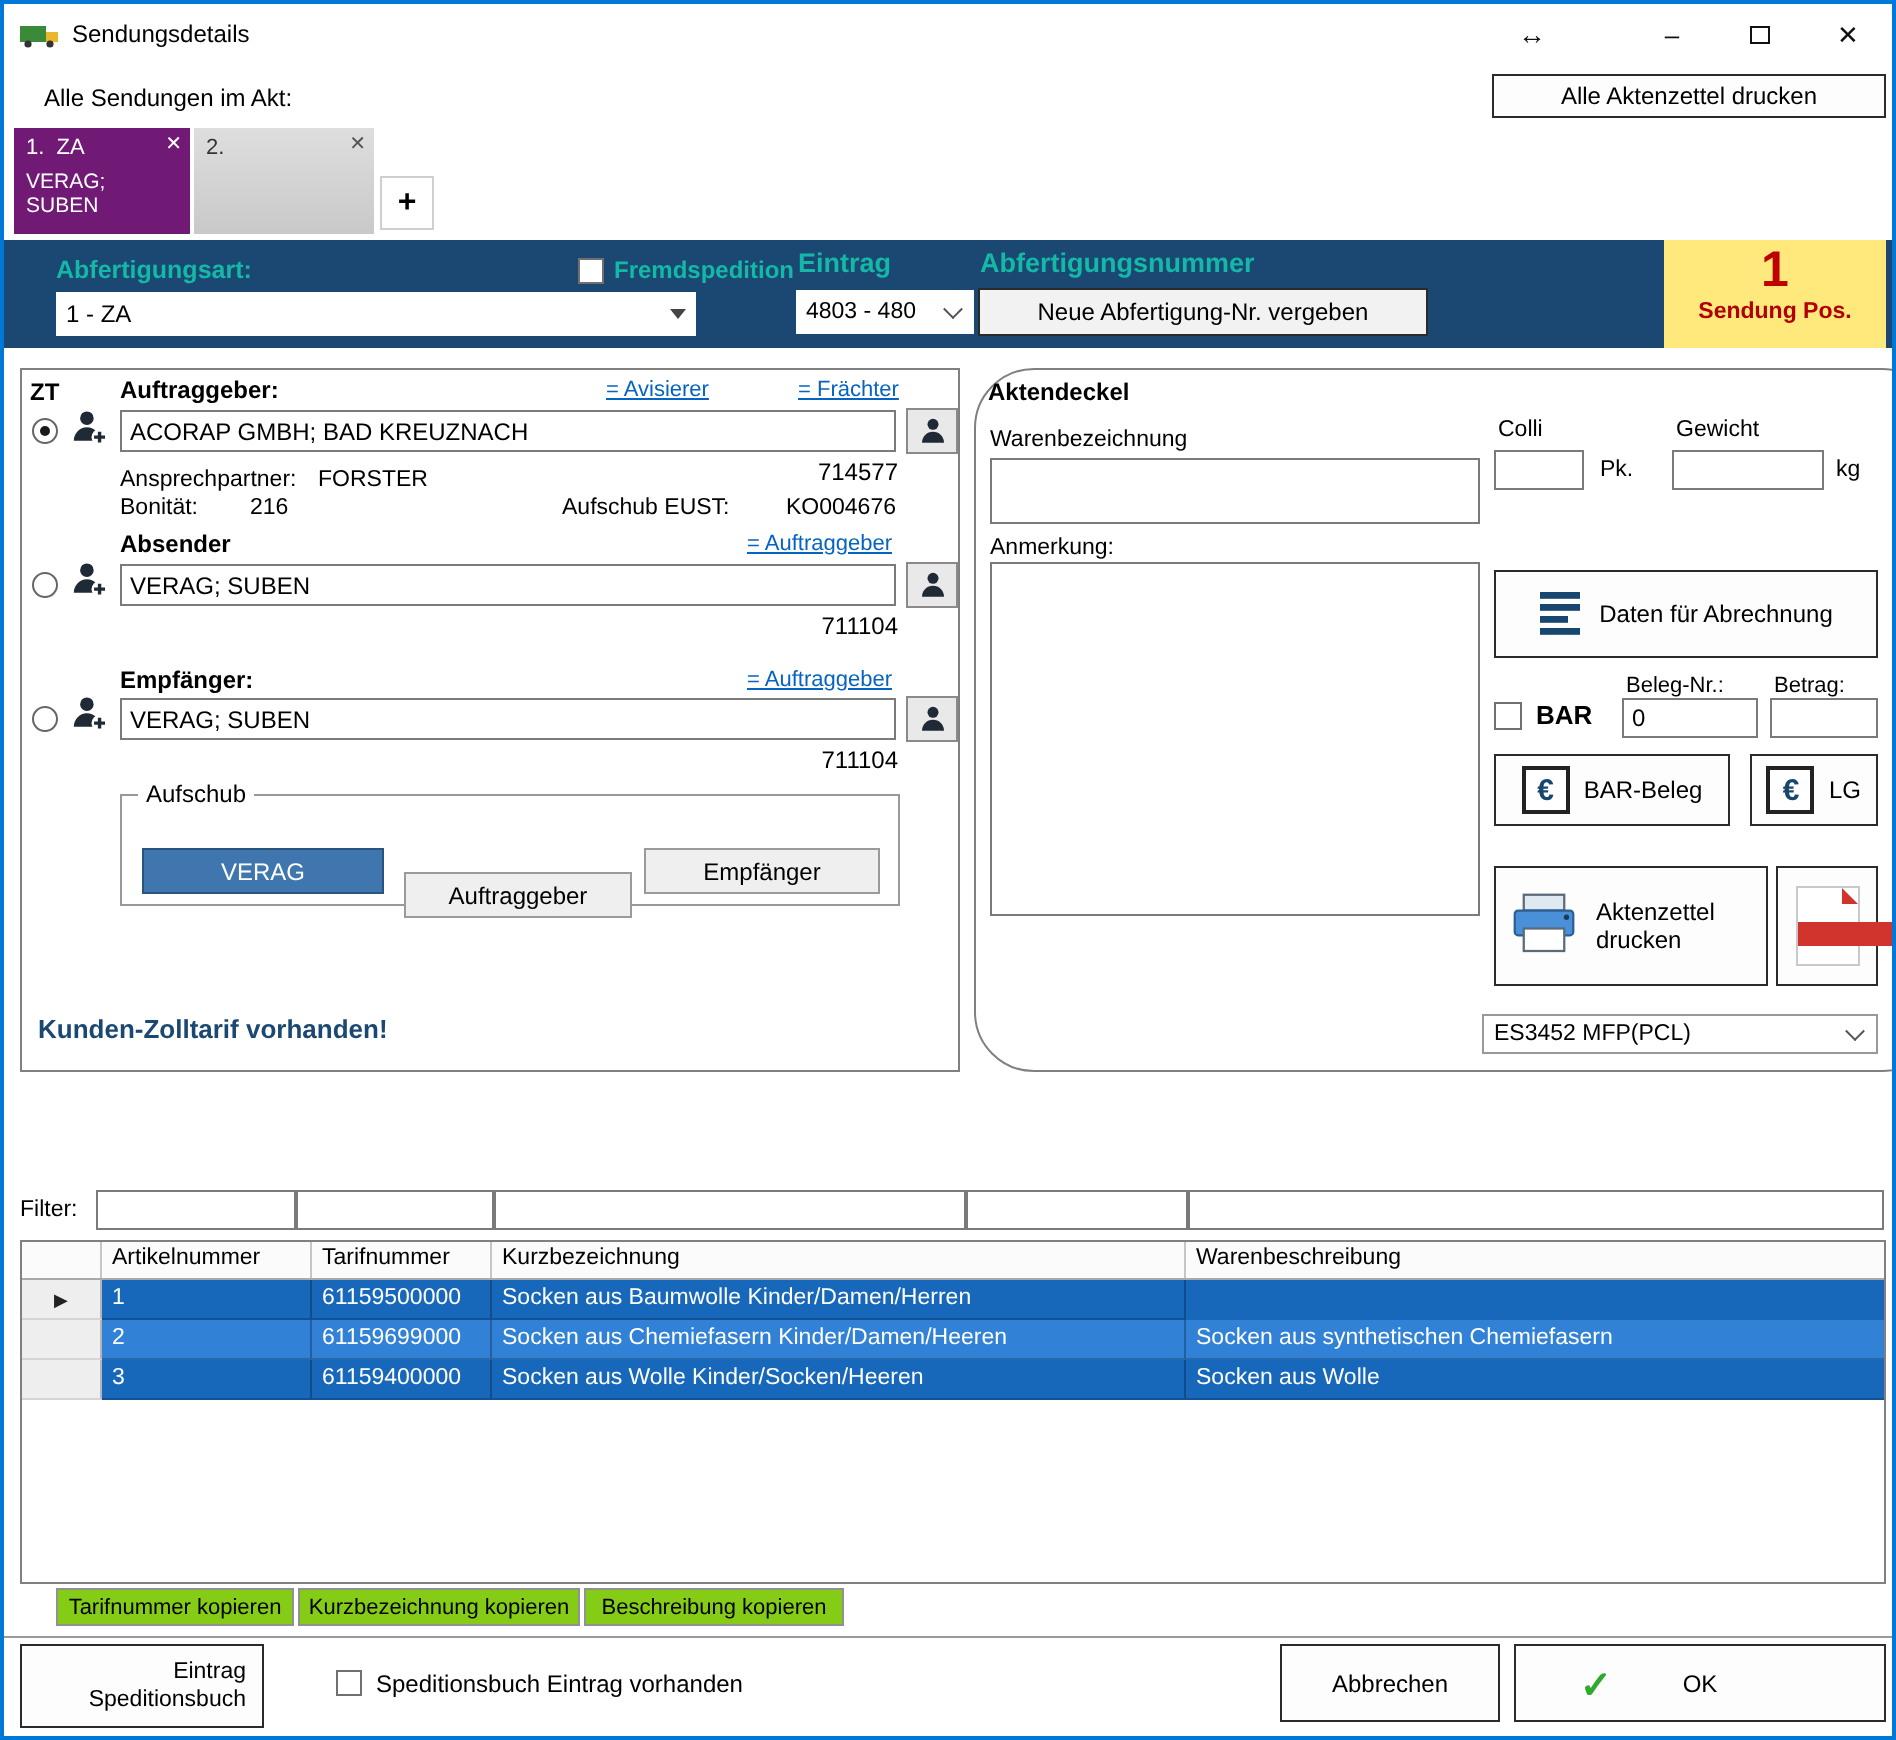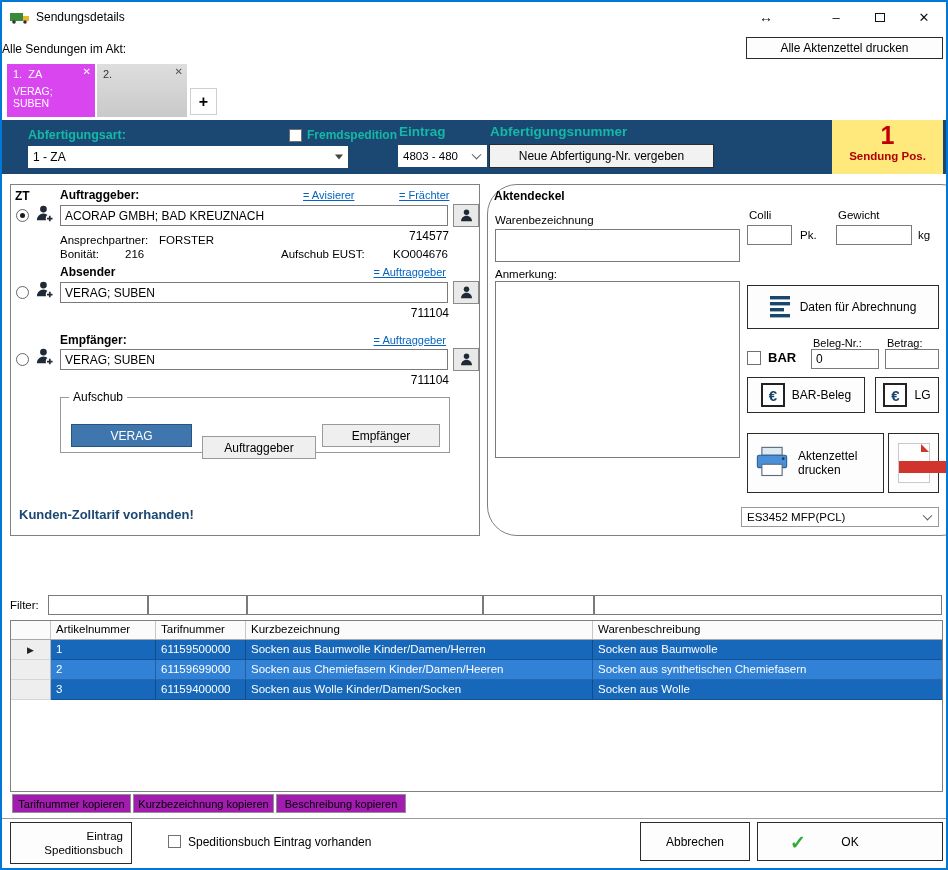--- a/index.html
+++ b/index.html
@@ -15,34 +15,34 @@
   .winbtn { width:44px; height:30px; display:flex; align-items:center; justify-content:center; font-size:13px; color:#111; cursor:pointer; }
   .winbtn.dock { margin-right:26px; font-size:14px; }
   .maxbox { width:10px; height:9px; border:1px solid #111; display:block; }
 
   
   .lbl { font-size:12px; color:#000; white-space:nowrap; }
   .lbl-sm { font-size:11.5px; color:#000; white-space:nowrap; }
   .bold { font-weight:bold; }
   .inp { border:1px solid #7a7a7a; background:#fff; font:12px "Liberation Sans", sans-serif; padding:1px 4px; outline:none; }
   .btn-dark { background:#fdfdfd; border:1px solid #2b2b2b; font:12px "Liberation Sans", sans-serif; display:flex; align-items:center; justify-content:center; cursor:pointer; color:#000; }
-  .btn-gray { background:#a21caf; border:1px solid #919191; font:11px "Liberation Sans", sans-serif; display:flex; align-items:center; justify-content:center; cursor:pointer; color:#000; }
+  .btn-gray { background:#84cc16; border:1px solid #919191; font:11px "Liberation Sans", sans-serif; display:flex; align-items:center; justify-content:center; cursor:pointer; color:#000;margin-left:16px; }
   .link { color:#0563c1; text-decoration:underline; font-size:11px; cursor:pointer; white-space:nowrap; }
   .radio { width:13px; height:13px; border:1px solid #666; border-radius:50%; background:#fff; cursor:pointer; }
   .radio.sel::after { content:""; position:absolute; left:3px; top:3px; width:5px; height:5px; border-radius:50%; background:#1a1a1a; }
   .cb { width:13px; height:13px; border:1px solid #707070; background:#fff; cursor:pointer; }
   .combo { background:#fff; display:flex; align-items:center; padding:0 18px 0 5px; font-size:12px; cursor:pointer; white-space:nowrap; overflow:hidden; }
   .combo .arr { position:absolute; right:5px; top:50%; transform:translateY(-50%); width:0; height:0; border-left:4px solid transparent; border-right:4px solid transparent; border-top:5px solid #444; }
   .combo .chev { position:absolute; right:7px; top:50%; width:7px; height:7px; border-right:1.6px solid #555; border-bottom:1.6px solid #555; transform:translateY(-70%) rotate(45deg); }
 
   
   .hdr-print { left:744px; top:35px; width:197px; height:22px; }
 
   
-  .tab1 { left:5px; top:62px; width:88px; height:53px; background:#d946ef; color:#fff; cursor:pointer; }
+  .tab1 { left:5px; top:62px; width:88px; height:53px; background:#701a75; color:#fff; cursor:pointer; }
   .tab1 .t { position:absolute; left:6px; top:4px; font-size:11px; white-space:pre; }
   .tab1 .sub { position:absolute; left:6px; top:21px; width:62px; font-size:10.5px; line-height:12px; }
   .tabx { position:absolute; right:4px; top:2px; font-size:10px; cursor:pointer; }
   .tab2 { left:95px; top:62px; width:90px; height:53px; background:linear-gradient(#dedede,#c9c9c9); color:#333; cursor:pointer; }
   .tab2 .t { position:absolute; left:6px; top:4px; font-size:11px; }
   .tab2 .tabx { color:#555; }
   .tab-add { left:188px; top:86px; width:27px; height:27px; background:#fff; border:1px solid #cfcfcf; font-size:16px; font-weight:bold; display:flex; align-items:center; justify-content:center; cursor:pointer; }
 
   
   .band { left:0; top:118px; width:944px; height:54px; background:#1b4872; }
@@ -104,21 +104,21 @@
     <div class="win-controls">
       <span class="winbtn dock">↔</span>
       <span class="winbtn">–</span>
       <span class="winbtn">
           <span class="maxbox"></span>
         </span>
       <span class="winbtn">✕</span>
     </div>
   </div>
 
-  <div class="b lbl" style="left:0;top:40px;">Alle Sendungen im Akt:</div>
+  <div class="b lbl" style="left:20px;top:40px;">Alle Sendungen im Akt:</div>
   <button class="b btn-dark hdr-print">Alle Aktenzettel drucken</button>
 
   <div class="b tab1">
     <span class="t">1.  ZA</span>
     <span class="tabx">✕</span>
     <span class="sub">VERAG; SUBEN</span>
   </div>
   <div class="b tab2">
     <span class="t">2.</span>
     <span class="tabx">✕</span>
@@ -305,34 +305,33 @@
       <div class="tc">Artikelnummer</div>
       <div class="tc">Tarifnummer</div>
       <div class="tc">Kurzbezeichnung</div>
       <div class="tc" style="border-right:none;">Warenbeschreibung</div>
     </div>
     <div class="trow drow odd">
       <div class="tsel">▶</div>
       <div class="tc">1</div>
       <div class="tc">61159500000</div>
       <div class="tc">Socken aus Baumwolle Kinder/Damen/Herren</div>
-      <div class="tc" style="border-right:none;">Socken aus Baumwolle</div>
     </div>
     <div class="trow drow even">
       <div class="tsel"></div>
       <div class="tc">2</div>
       <div class="tc">61159699000</div>
       <div class="tc">Socken aus Chemiefasern Kinder/Damen/Heeren</div>
       <div class="tc" style="border-right:none;">Socken aus synthetischen Chemiefasern</div>
     </div>
     <div class="trow drow odd">
       <div class="tsel"></div>
       <div class="tc">3</div>
       <div class="tc">61159400000</div>
-      <div class="tc">Socken aus Wolle Kinder/Damen/Socken</div>
+      <div class="tc">Socken aus Wolle Kinder/Socken/Heeren</div>
       <div class="tc" style="border-right:none;">Socken aus Wolle</div>
     </div>
   </div>
 
   <button class="b btn-gray" style="left:10px;top:792px;width:119px;height:19px;">Tarifnummer kopieren</button>
   <button class="b btn-gray" style="left:131px;top:792px;width:141px;height:19px;">Kurzbezeichnung kopieren</button>
   <button class="b btn-gray" style="left:274px;top:792px;width:130px;height:19px;">Beschreibung kopieren</button>
 
   <div class="b footer-line"></div>
   <button class="b btn-dark" style="left:8px;top:820px;width:122px;height:42px;justify-content:flex-end;text-align:right;padding:2px 8px;font-size:11.5px;line-height:14px;white-space:normal;">Eintrag Speditionsbuch</button>

